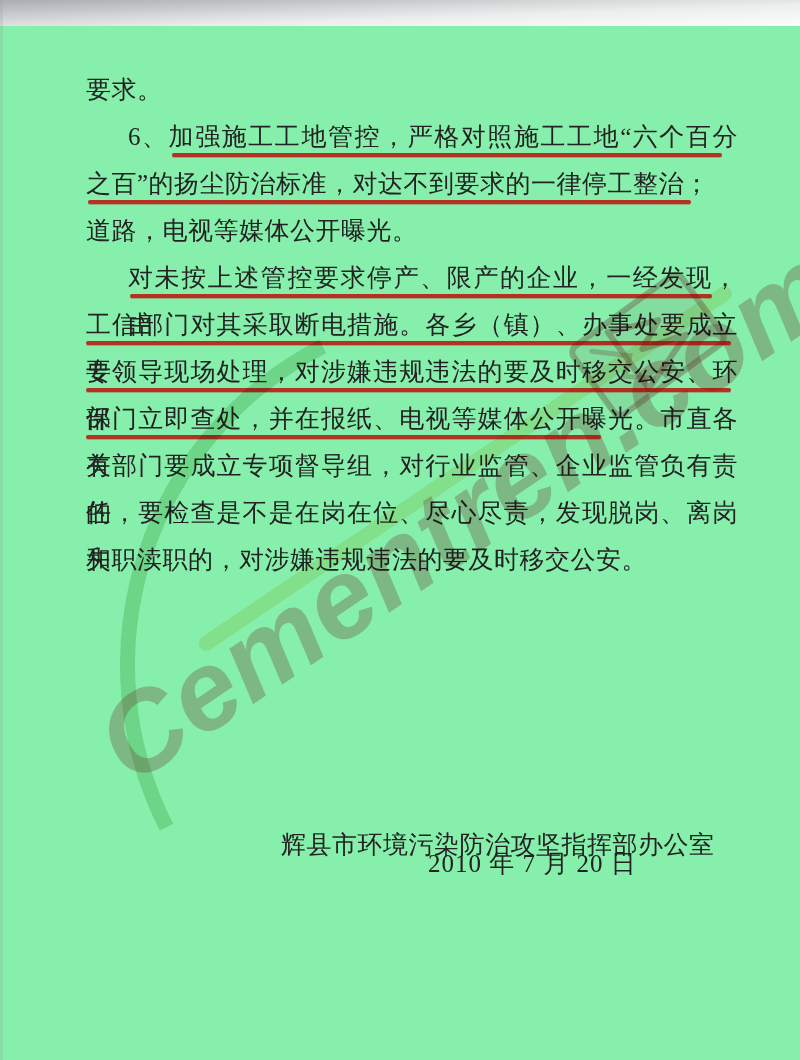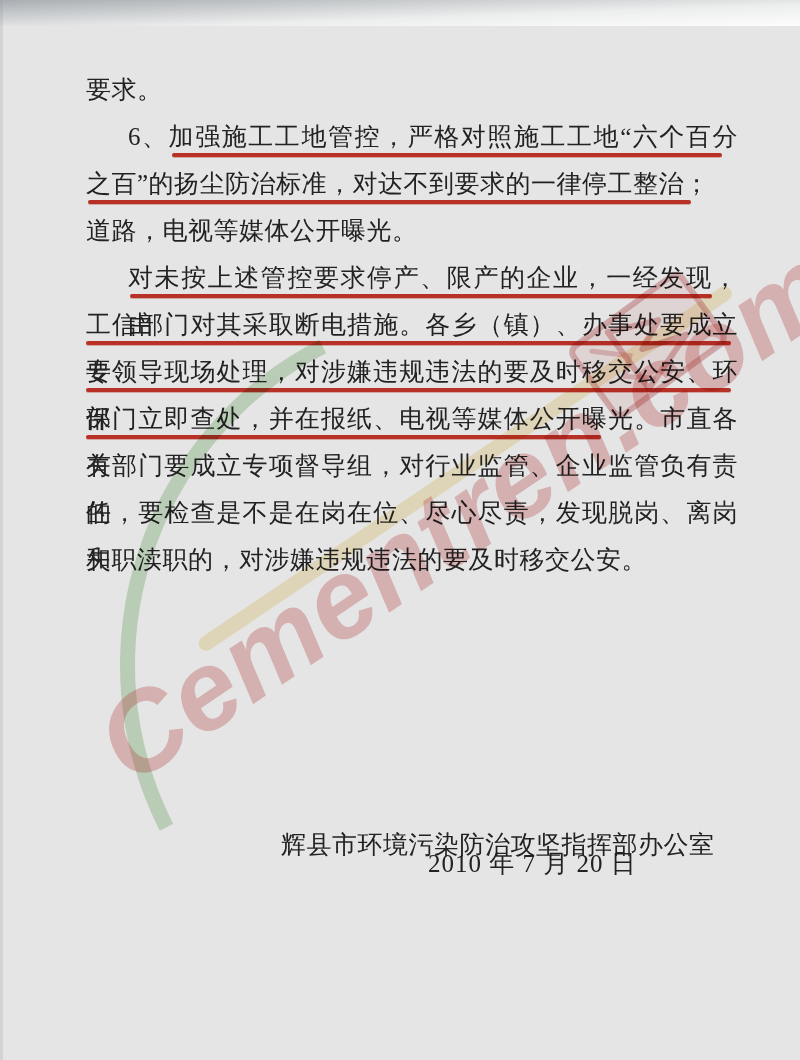--- a/index.html
+++ b/index.html
@@ -10,21 +10,21 @@
     --ink:#222222;
   }
   html,body{margin:0;padding:0;}
   body{
     width:800px;height:1060px;overflow:hidden;
     background:#ffffff;
     font-family:"Liberation Serif","DejaVu Serif",serif;
   }
   .page{
     position:relative;width:800px;height:1060px;overflow:hidden;
-    background:#e5e5e5;
+    background:#86efac;
   }
   
   .scan-edge-top{
     position:absolute;left:0;top:0;width:800px;height:26px;z-index:1;
     background:linear-gradient(178deg, #a9adb2 0%, #c9ccce 28%, #eceded 60%, #fdfdfe 100%);
   }
   .scan-edge-left{
     position:absolute;left:0;top:0;width:3px;height:1060px;z-index:1;
     background:rgba(150,150,155,0.22);
   }

